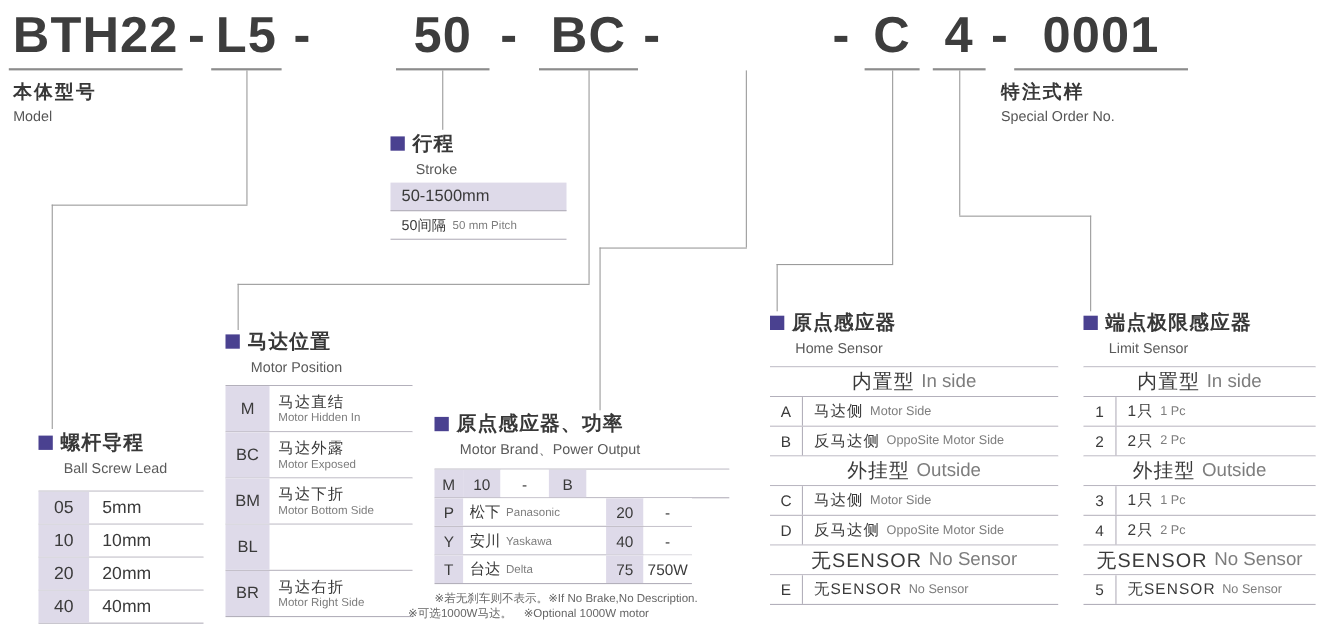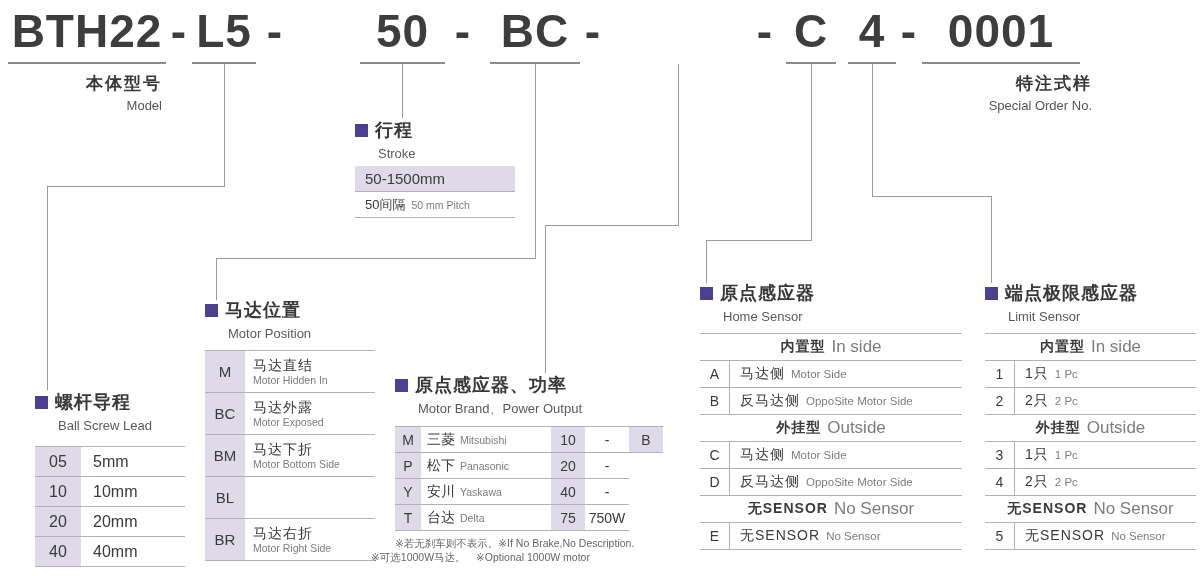--- a/index.html
+++ b/index.html
@@ -14,21 +14,21 @@
 
   
   .vline{position:absolute;width:1px;background:#9b9b9b}
   .hline{position:absolute;height:1px;background:#9b9b9b}
 
   
   .sec-head{position:absolute;display:flex;align-items:center;gap:7px;white-space:nowrap}
   .zh-title{font-size:18px;font-weight:700;color:#383838;letter-spacing:1px}
   .bullet{width:13px;height:13px;background:#4a4190;flex:0 0 auto}
   .sec-sub{position:absolute;font-size:13px;color:#5a5a5a;white-space:nowrap}
-  .big-label{position:absolute;text-align:right}
+  .big-label{position:absolute;text-align:left}
   .big-label .zh{font-size:17px;font-weight:700;color:#383838;letter-spacing:2px}
   .big-label .en{font-size:13px;color:#555;margin-top:3px}
 
   .lav{background:#dedae9}
   .en{color:#7d7d7d}
 
   
   .tbl{position:absolute;border-top:1px solid #b3b0bb}
   .trow{display:flex;align-items:stretch;border-bottom:1px solid #b3b0bb;background:#fff}
   .ccell{display:flex;align-items:center;justify-content:center}
@@ -60,21 +60,21 @@
   .mb-brand{width:130px;display:flex;align-items:center;gap:5px;padding-left:6px;white-space:nowrap}
   .mb-brand .en{font-size:10.5px}
   .mb-power{width:34px}
   .mb-watt{width:44px;background:#fff}
   .mb-brake{width:34px}
   .note{position:absolute;font-size:10.5px;color:#666;white-space:nowrap}
 
   
   .sn-row{height:27px}
   .sn-head{justify-content:center;gap:6px}
-  .sn-head .zh{font-weight:700;font-size:14px;letter-spacing:1px}
+  .sn-head .zh{font-weight:400;font-size:18px;letter-spacing:1px}
   .sn-head .en{font-size:17px}
   .sn-code{width:30px;border-right:1px solid #b3b0bb;font-size:14px}
   .sn-desc{flex:1;display:flex;align-items:center;padding-left:10px;gap:6px;white-space:nowrap}
   .sn-desc .zh{font-size:14px;letter-spacing:1px}
   .sn-desc .en{font-size:11.5px}
 </style>
 </head>
 <body>
 
 <div class="page">
@@ -201,24 +201,20 @@
   </div>
 
   <div class="sec-head" style="left:395px;top:373px">
     <span class="bullet"></span>
     <span class="zh-title">原点感应器、功率</span>
   </div>
   <div class="sec-sub" style="left:418px;top:400px">Motor Brand、Power Output</div>
   <div class="tbl" style="left:395px;top:426px;width:268px">
     <div class="trow mb-row first">
       <div class="ccell lav mb-code">M</div>
-      <div class="mb-brand">
-        <span class="zh">三菱</span>
-        <span class="en">Mitsubishi</span>
-      </div>
       <div class="ccell lav mb-power">10</div>
       <div class="ccell mb-watt">-</div>
       <div class="ccell lav mb-brake">B</div>
     </div>
     <div class="trow mb-row rest">
       <div class="ccell lav mb-code">P</div>
       <div class="mb-brand">
         <span class="zh">松下</span>
         <span class="en">Panasonic</span>
       </div>

